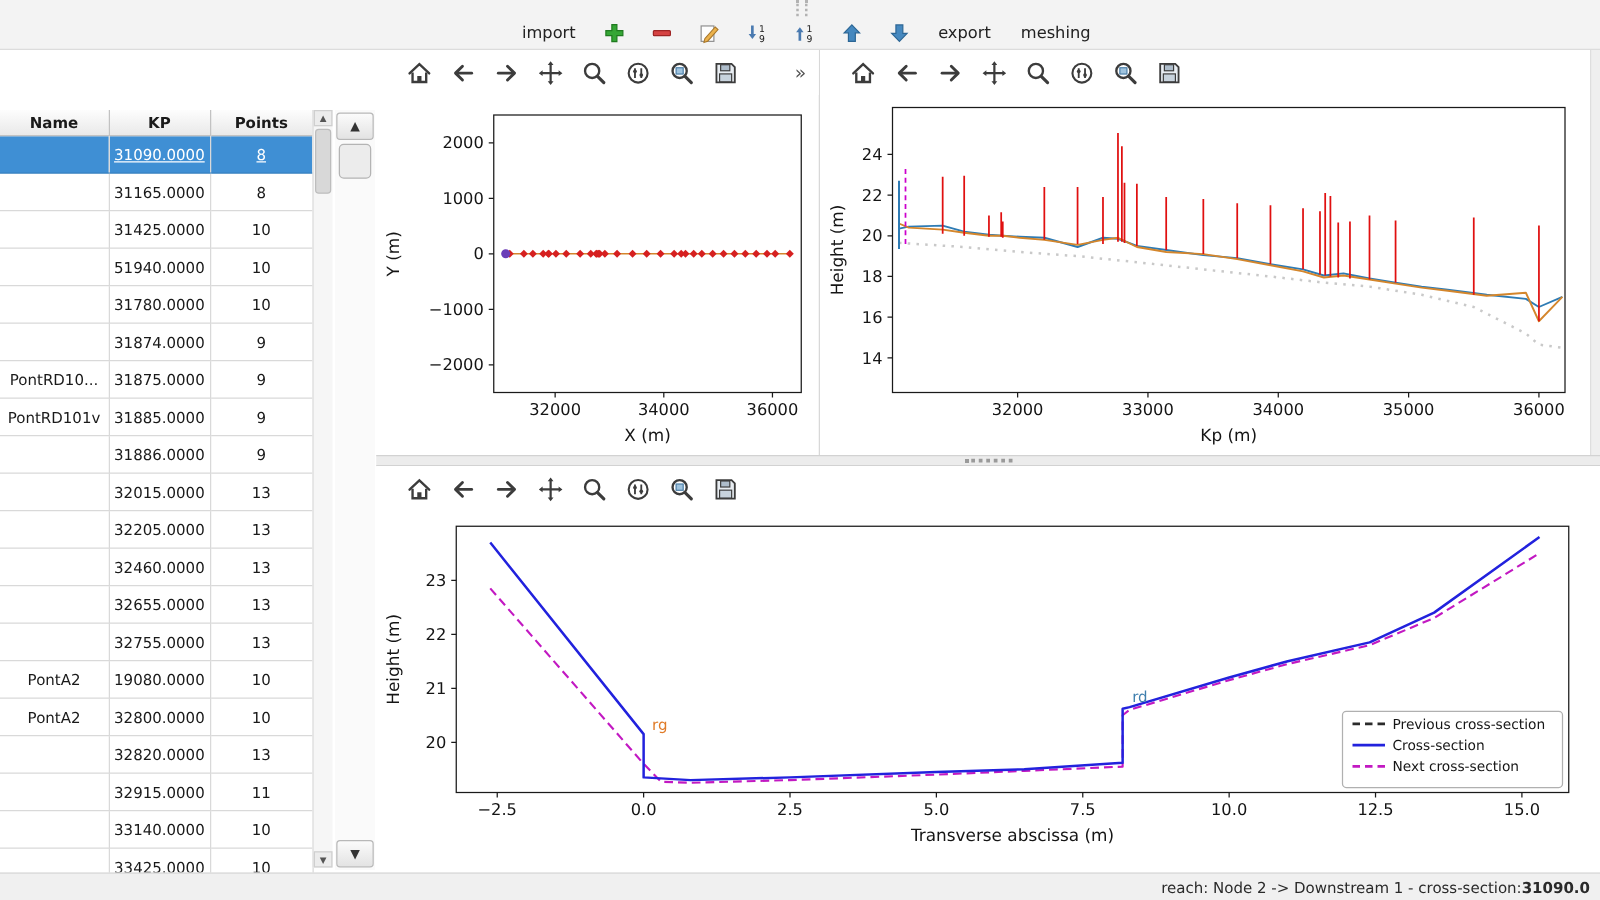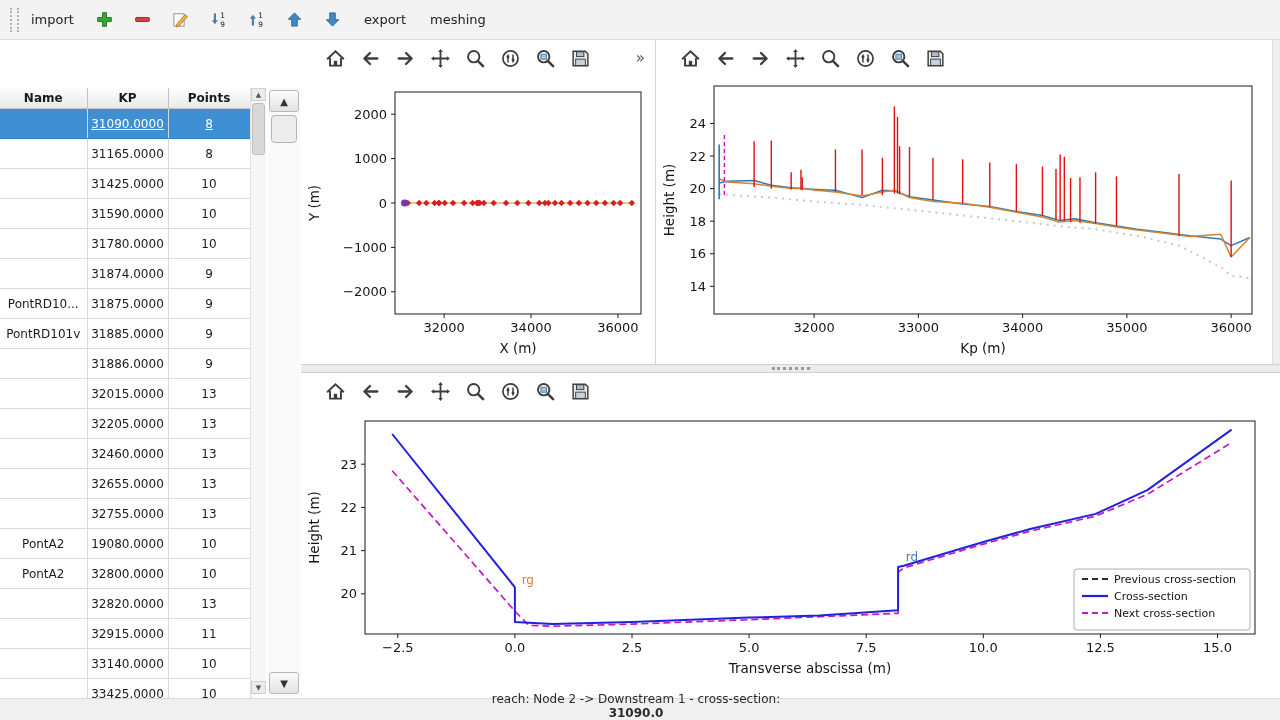--- a/index.html
+++ b/index.html
@@ -1,20 +1,20 @@
 <!DOCTYPE html>
 <html><head>
 <meta charset="utf-8">
 <style>
   html,body{margin:0;padding:0;background:#fff;}
   .app{position:relative;width:1280px;height:720px;overflow:hidden;background:#fff;
        font-family:"DejaVu Sans","Liberation Sans",sans-serif;font-size:12px;color:#1a1a1a;}
   
   .toolbar-top{position:absolute;top:0;left:0;right:0;height:40px;background:#f3f3f3;
-       border-bottom:1px solid #dcdcdc;display:flex;align-items:center;padding-left:10px;box-sizing:border-box;}
+       border-bottom:1px solid #dcdcdc;display:flex;align-items:center;padding-left:10px;box-sizing:border-box;flex-direction:column;}
   .grip{width:5px;height:24px;border-left:2px dotted #b2b2b2;border-right:2px dotted #b2b2b2;margin-right:8px;}
   .tb-items{display:flex;align-items:center;gap:16px;}
   .tb-item{display:flex;align-items:center;justify-content:center;min-width:22px;height:26px;cursor:default;}
   .tb-item svg{width:17px;height:17px;display:block;}
   .tb-text{font-size:13px;color:#222;padding:0 4px;}
   
   .left-panel{position:absolute;top:40px;left:0;width:300px;bottom:22px;background:#fff;margin-top:48px;}
   .cs-table{border-collapse:collapse;table-layout:fixed;width:250px;font-size:12px;}
   .cs-table col.c-name{width:87px}.cs-table col.c-kp{width:81px}.cs-table col.c-pts{width:82px}
   .cs-table th{height:20px;background:linear-gradient(#fdfdfd,#e9e9e9);border:1px solid #c2c2c2;
@@ -53,21 +53,21 @@
   .chart{padding-left:2px;}
   .chart svg{display:block;}
   svg text{font-family:"DejaVu Sans","Liberation Sans",sans-serif;}
   .hsplitter{position:absolute;top:324px;left:0;right:0;height:9px;background:#ececec;
        border-top:1px solid #d2d2d2;border-bottom:1px solid #d2d2d2;box-sizing:border-box;}
   .hsplitter .dots{display:block;width:38px;border-top:3px dotted #9a9a9a;margin:2px auto 0;}
   .bottom-plot{position:absolute;top:333px;left:0;right:0;bottom:0;background:#fff;}
   
   .status-bar{position:absolute;left:0;right:0;bottom:0;height:22px;background:#f0f0f0;
        border-top:1px solid #d8d8d8;display:flex;align-items:center;justify-content:flex-end;
-       padding-right:8px;font-size:12px;color:#2a2a2a;box-sizing:border-box;flex-direction:column;}
+       padding-right:8px;font-size:12px;color:#2a2a2a;box-sizing:border-box;}
 </style>
 </head>
 <body>
 
 <div class="app">
 
   <div class="toolbar-top">
     <div class="grip"></div>
     <div class="tb-items" id="main-toolbar-items">
         <div class="tb-item tb-text">import</div>
@@ -143,21 +143,21 @@
             <td>31165.0000</td>
             <td>8</td>
           </tr>
           <tr>
             <td></td>
             <td>31425.0000</td>
             <td>10</td>
           </tr>
           <tr>
             <td></td>
-            <td>31590.0000</td>
+            <td>51940.0000</td>
             <td>10</td>
           </tr>
           <tr>
             <td></td>
             <td>31780.0000</td>
             <td>10</td>
           </tr>
           <tr>
             <td></td>
             <td>31874.0000</td>

